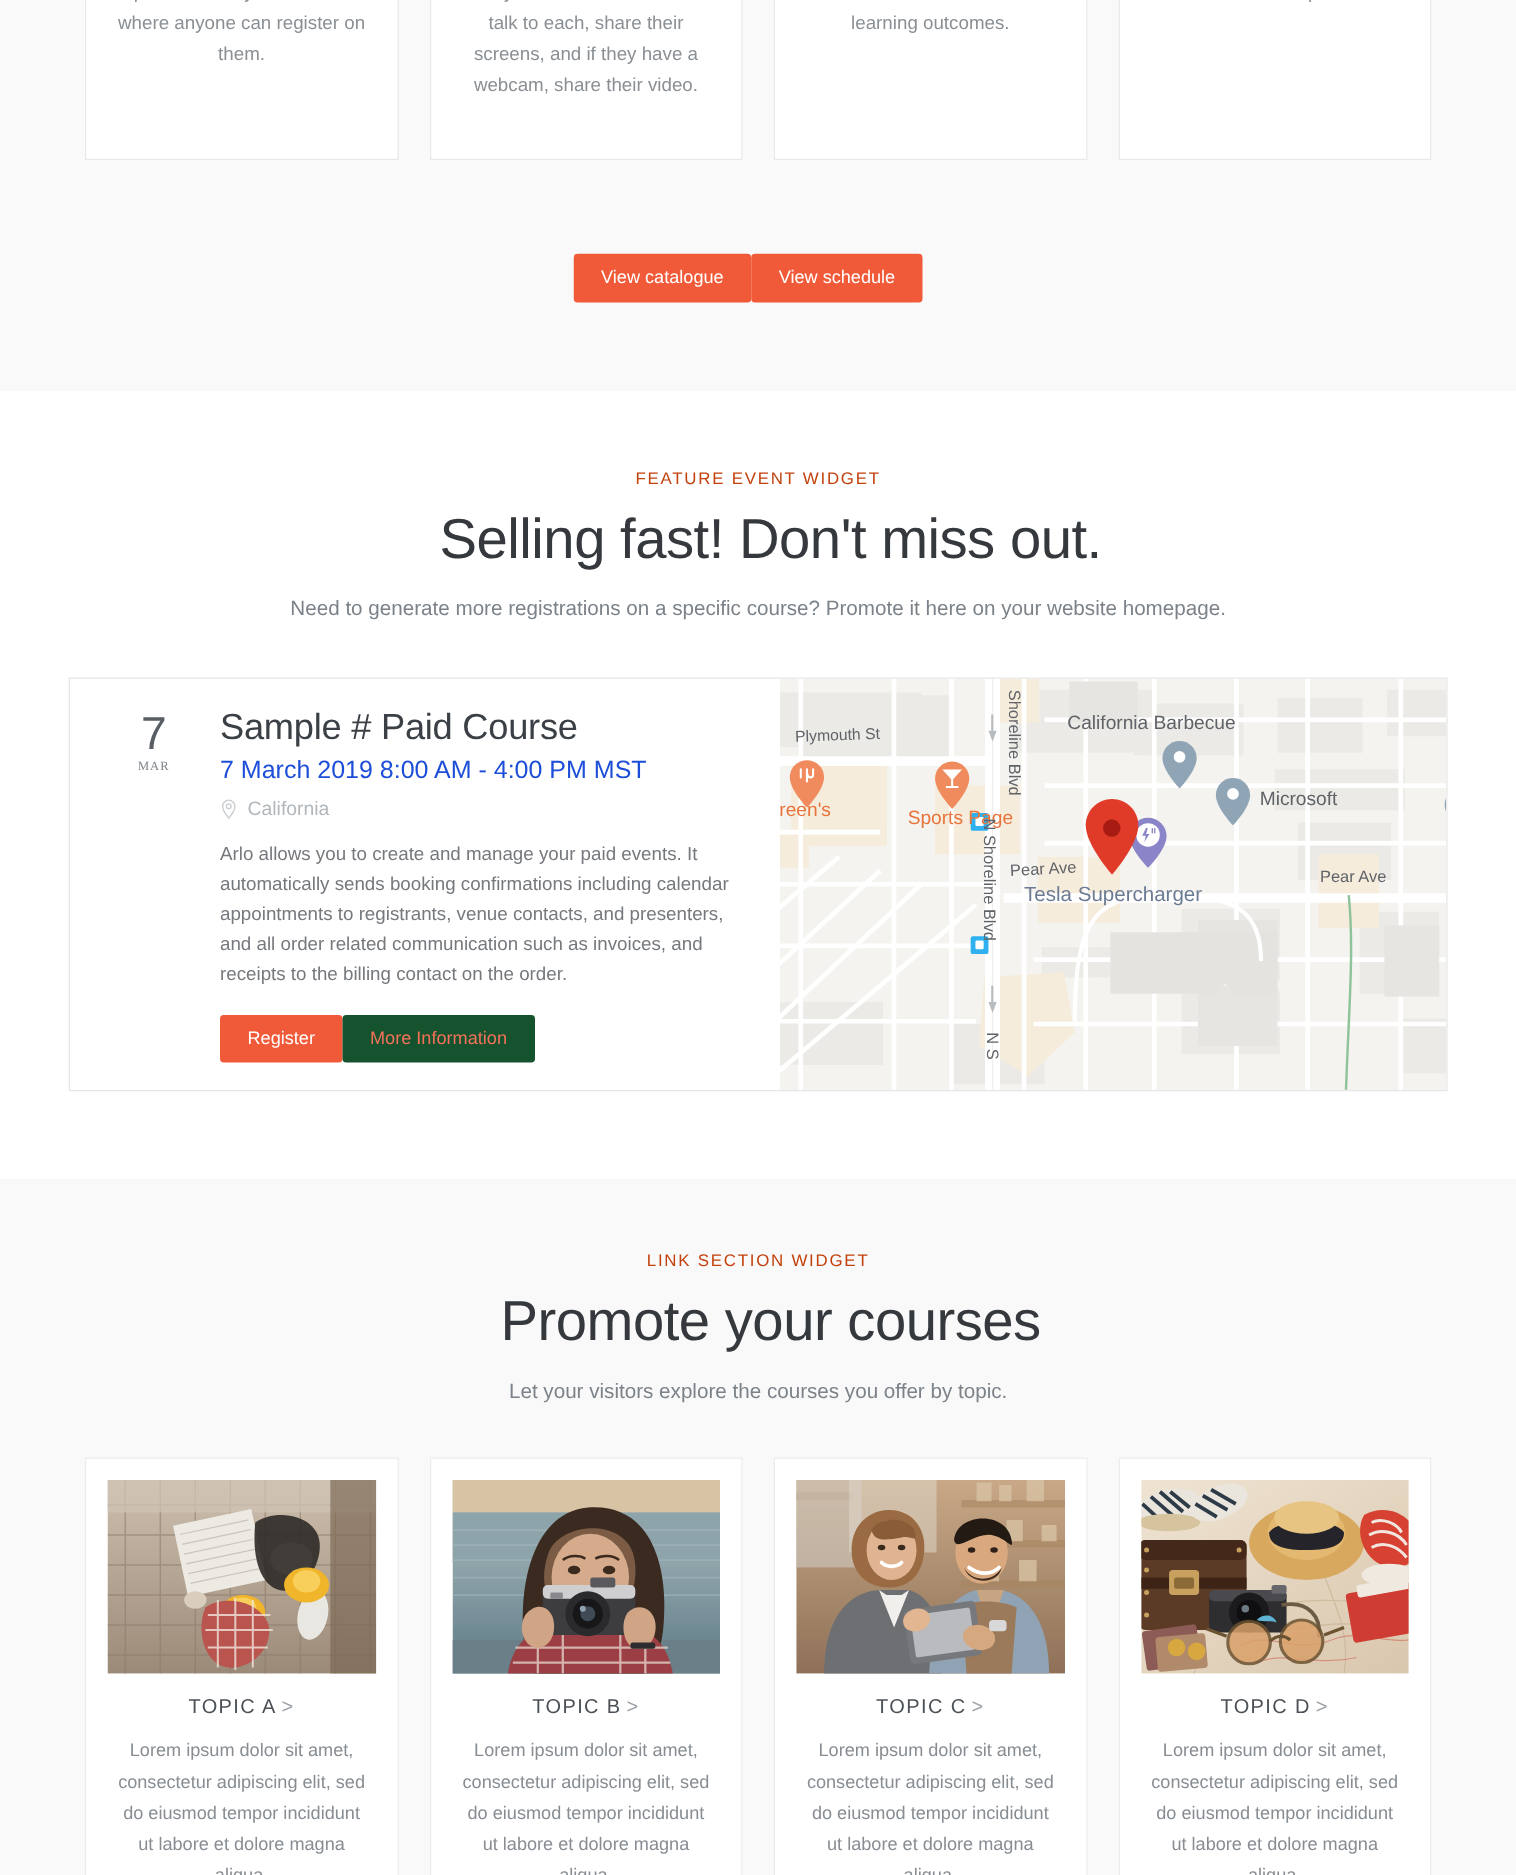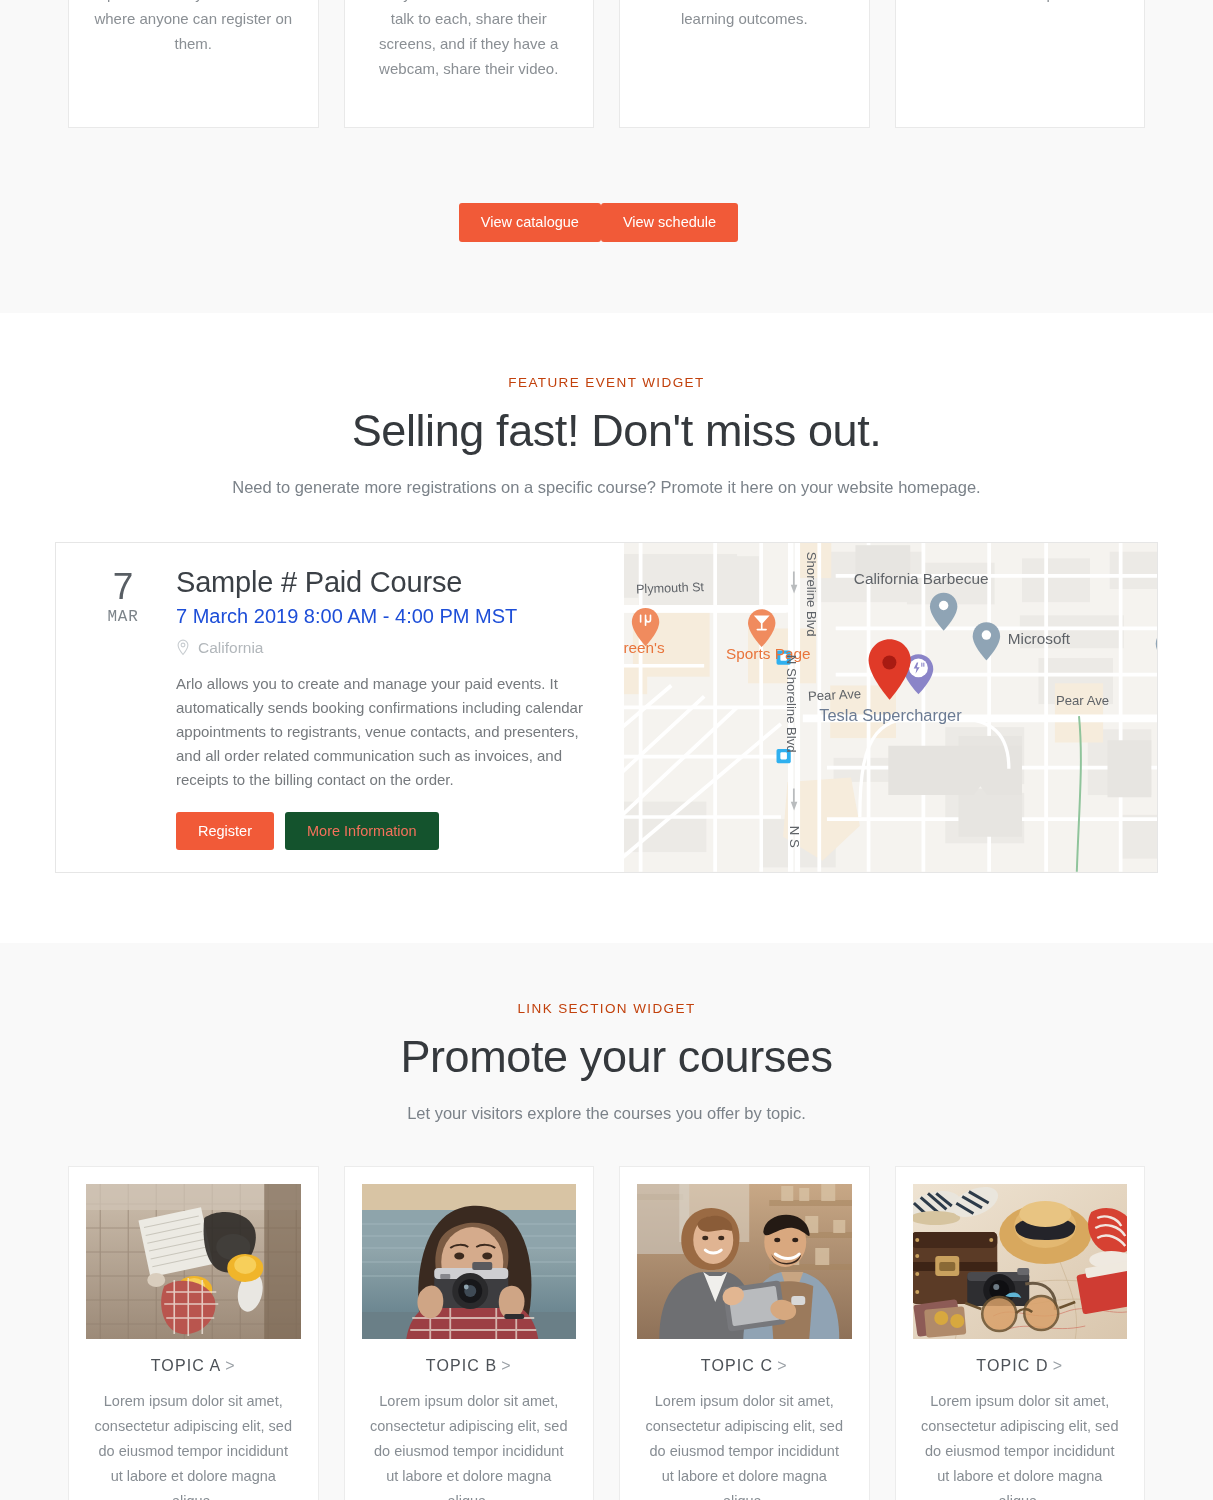--- a/index.html
+++ b/index.html
@@ -106,25 +106,25 @@
     padding-top: 2px;
   }
   .date-day {
     font-size: 37px;
     font-weight: 300;
     color: #585e64;
     line-height: 1.08;
     font-family: "Liberation Sans", sans-serif;
   }
   .date-mon {
-    font-size: 16px;
+    font-size: 10px;
     color: #7d848a;
     letter-spacing: 0.8px;
     margin-top: 1px;
-    font-family: Liberation Mono, monospace;
+    font-family: Liberation Serif, serif;
   }
   .event-body { flex: 1; padding-left: 8px; }
   .event-title {
     font-size: 29px;
     font-weight: 300;
     color: #3b4046;
     line-height: 1.2;
     letter-spacing: -0.2px;
   }
   .event-datetime {
@@ -144,21 +144,21 @@
     color: #b2b7bb;
   }
   .pin-ico { display: block; }
   .event-desc {
     font-size: 15px;
     line-height: 24px;
     color: #75797d;
     margin-top: 15px;
     max-width: 425px;
   }
-  .event-actions { margin-top: 20px; display: flex; gap: 11px; }
+  .event-actions { margin-top: 20px; display: flex; }
   .btn-register {
     background: #f15a38;
     color: #ffffff;
     border: none;
     font-size: 14.5px;
     padding: 11px 22px;
     border-radius: 3px;
     cursor: pointer;
     font-family: "Liberation Sans", sans-serif;
   }

